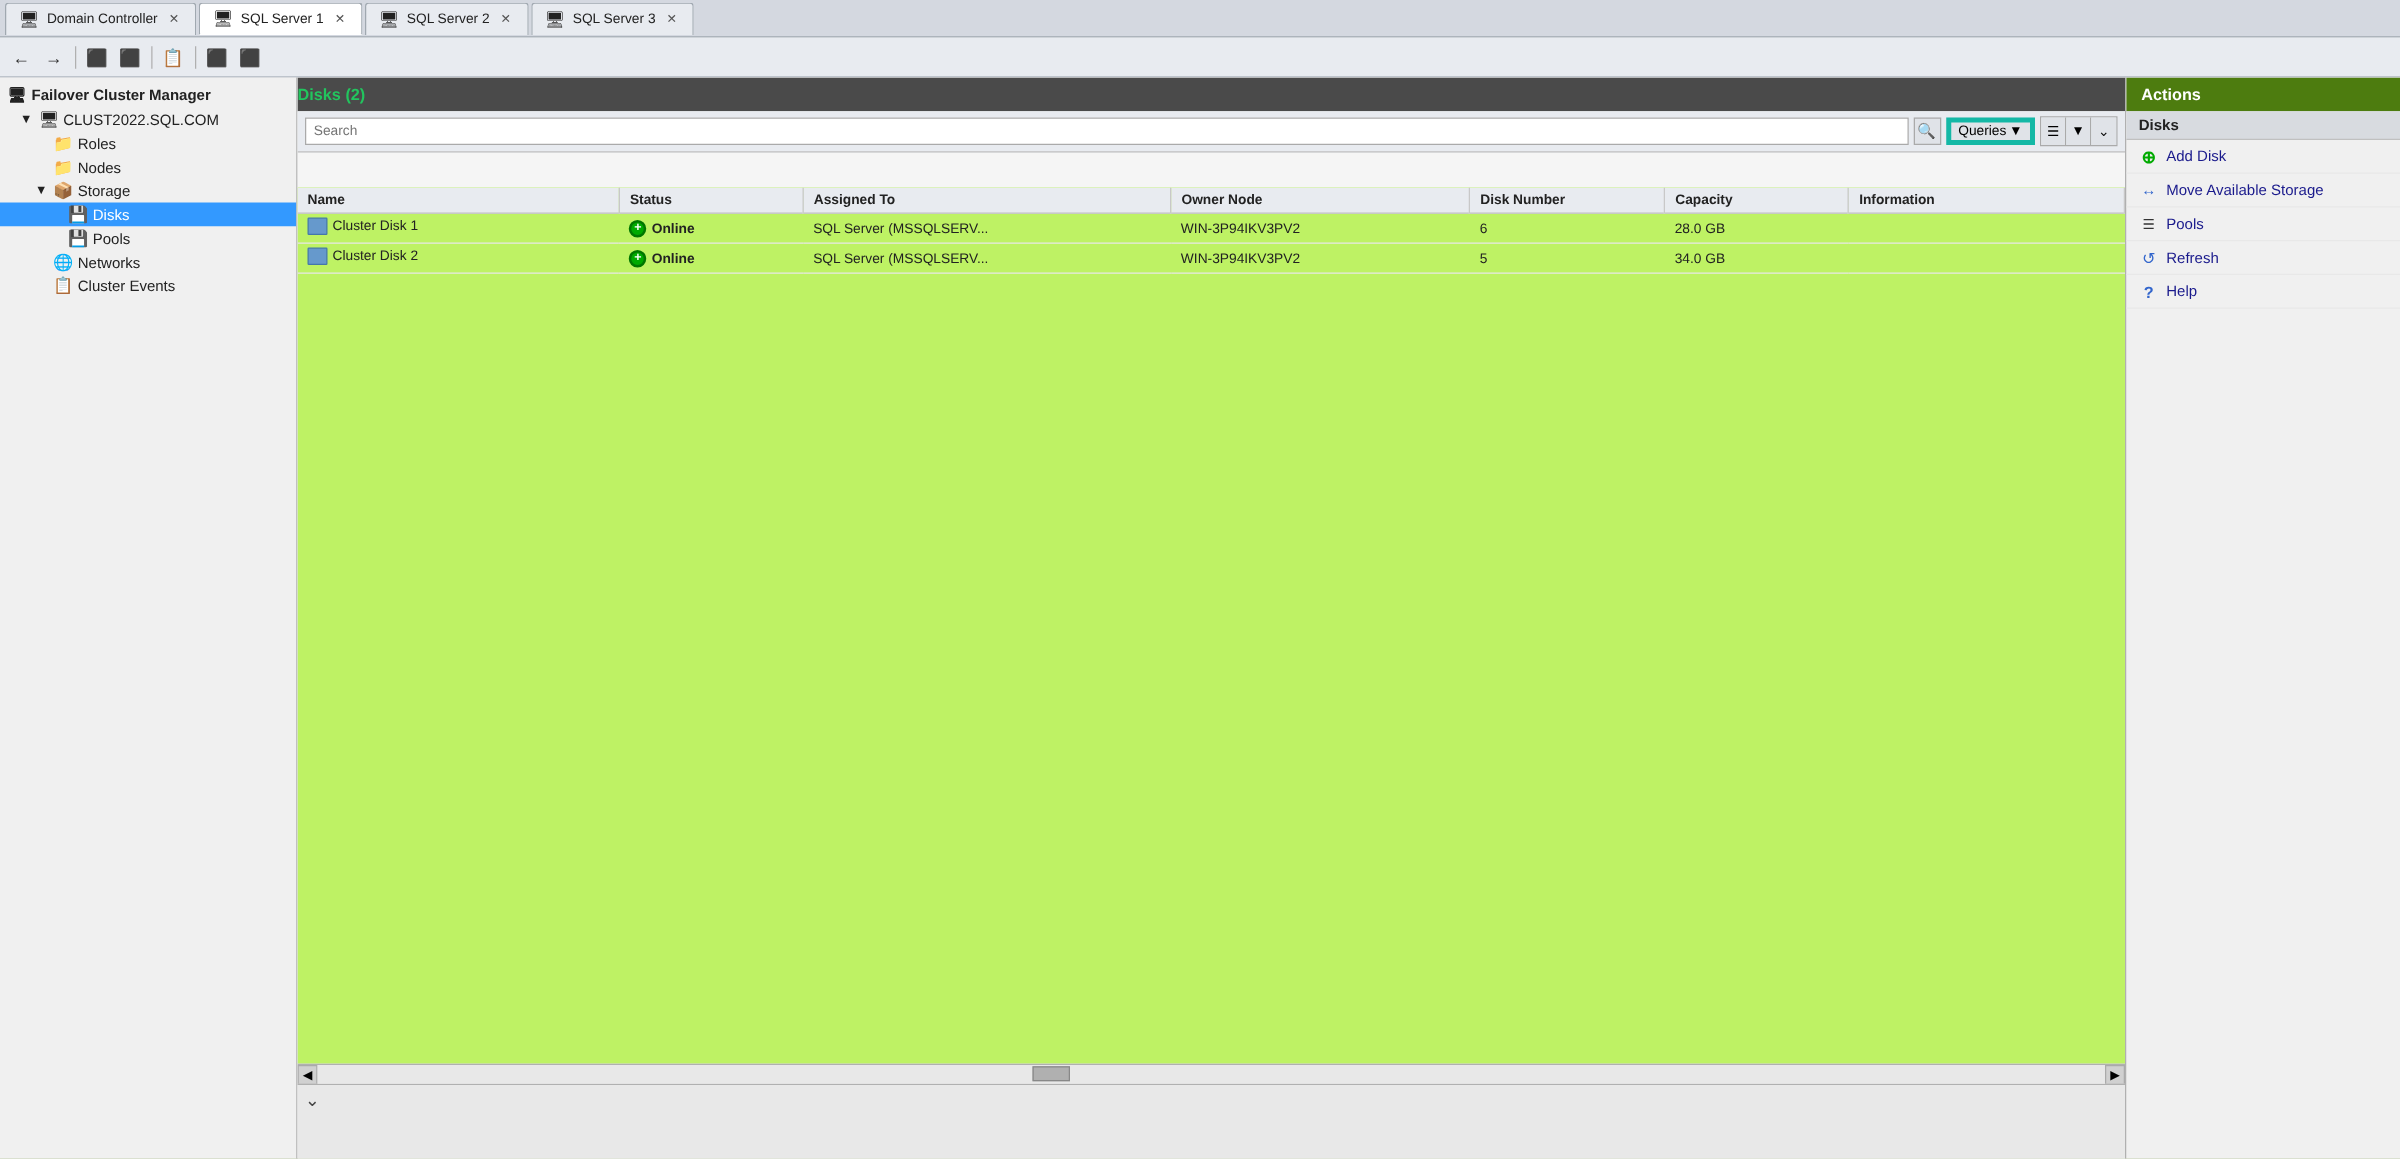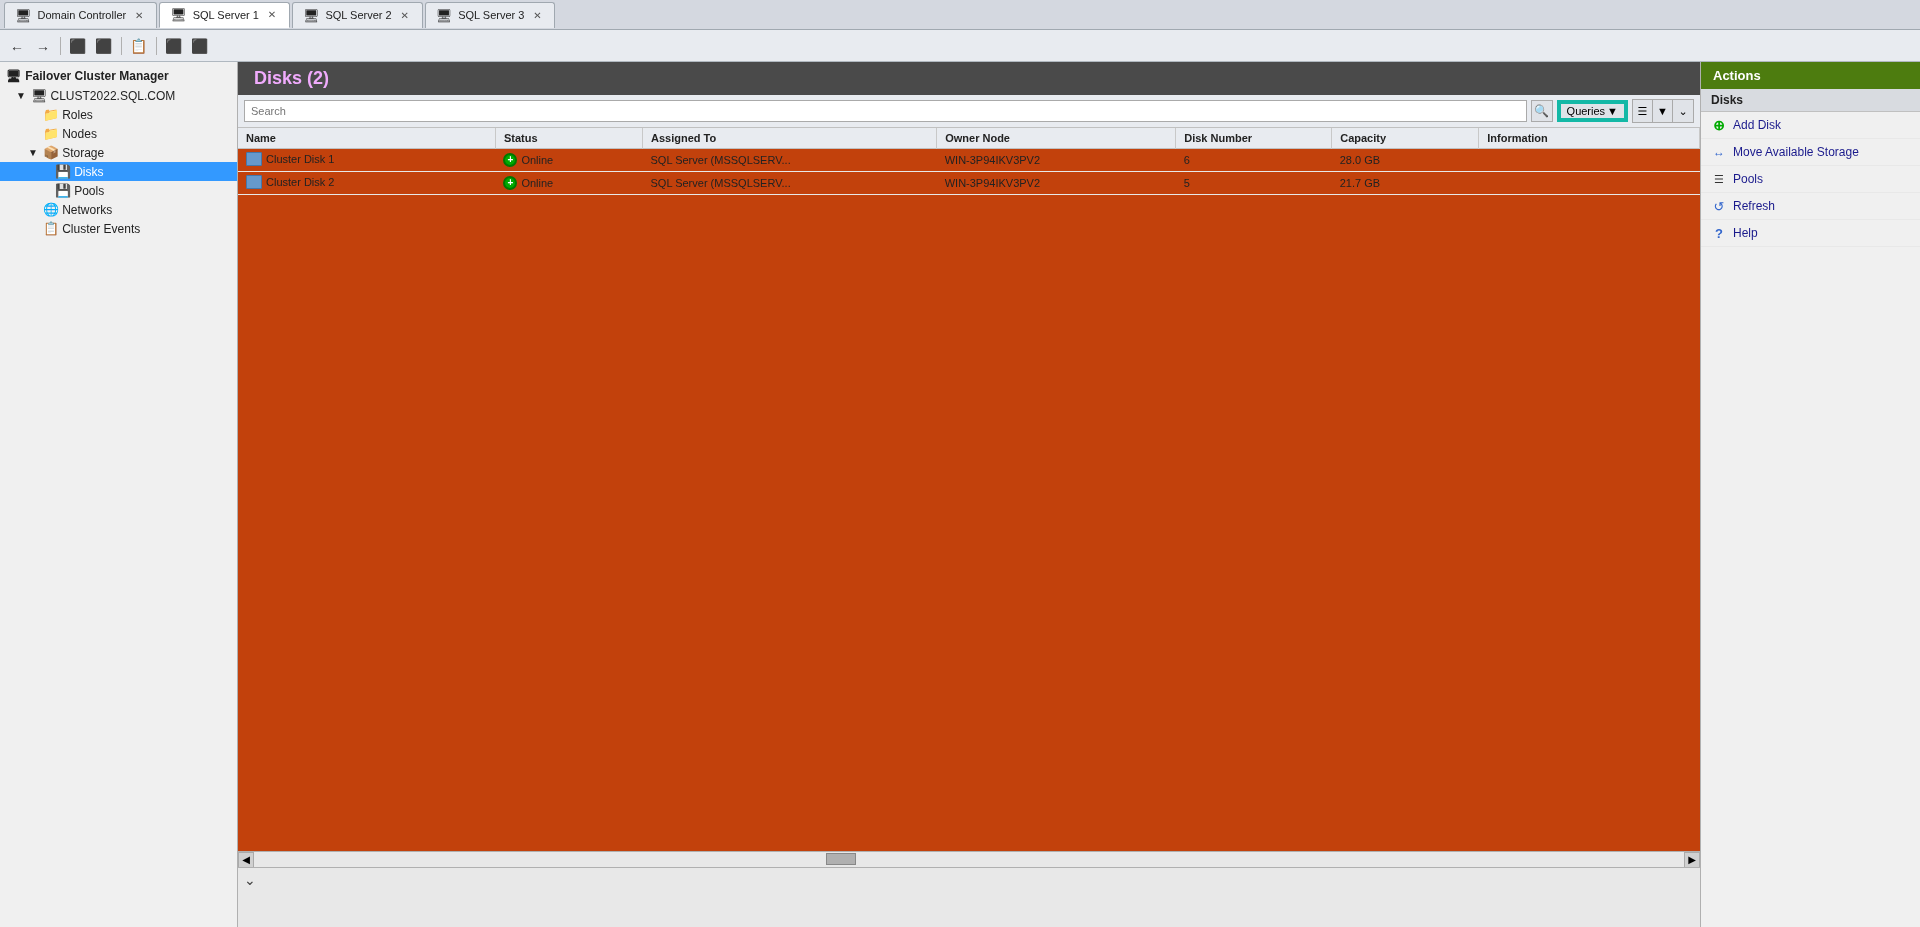--- a/index.html
+++ b/index.html
@@ -110,23 +110,23 @@
     .center-panel {
       flex: 1;
       display: flex;
       flex-direction: column;
       background: #f5f5f5;
       overflow: hidden;
     }
 
     .panel-header {
       background: #4a4a4a;
-      color: #f0abfc;
-      padding: 6px 16px;
-      font-size: 18px;
+      color: #22c55e;
+      padding: 6px 0;
+      font-size: 13px;
       font-weight: bold;
     }
 
     .search-bar {
       display: flex;
       align-items: center;
       padding: 4px 6px;
       background: #e8ebf0;
       border-bottom: 1px solid #c0c0c0;
       gap: 4px;
@@ -168,21 +168,22 @@
       cursor: pointer;
       font-size: 11px;
       border-right: 1px solid #aaa;
     }
     .view-btn:last-child { border-right: none; }
 
     
     .data-table {
       flex: 1;
       overflow-y: auto;
-      background: #c2410c;
+      background: #bef264;
+      margin-top: 28px;
     }
     table {
       width: 100%;
       border-collapse: collapse;
     }
     thead tr {
       background: #e8ebf0;
       border-bottom: 1px solid #c0c0c0;
     }
     th {
@@ -197,21 +198,21 @@
       white-space: nowrap;
     }
     td {
       padding: 3px 8px;
       border-bottom: 1px solid #e8e8e8;
       font-size: 11px;
       color: #222;
       white-space: nowrap;
     }
     .status-online {
-      display: flex; align-items: center; gap: 4px; color: #222;
+      display: flex; align-items: center; gap: 4px; color: #222; font-weight: bold;
     }
     .status-dot {
       width: 14px; height: 14px;
       border-radius: 50%;
       background: #00aa00;
       border: 2px solid #007700;
       display: flex; align-items: center; justify-content: center;
       flex-shrink: 0;
     }
     .status-dot::after {
@@ -479,21 +480,21 @@
             </td>
             <td>
               <span class="status-online">
                 <span class="status-dot"></span>
                 <span>Online</span>
               </span>
             </td>
             <td>SQL Server (MSSQLSERV...</td>
             <td>WIN-3P94IKV3PV2</td>
             <td>5</td>
-            <td>21.7 GB</td>
+            <td>34.0 GB</td>
             <td></td>
           </tr>
         </tbody>
       </table>
     </div>
 
     <div class="scroll-bar-h">
       <div class="scroll-arrow">◀</div>
       <div class="scroll-track">
         <div class="scroll-thumb"></div>

